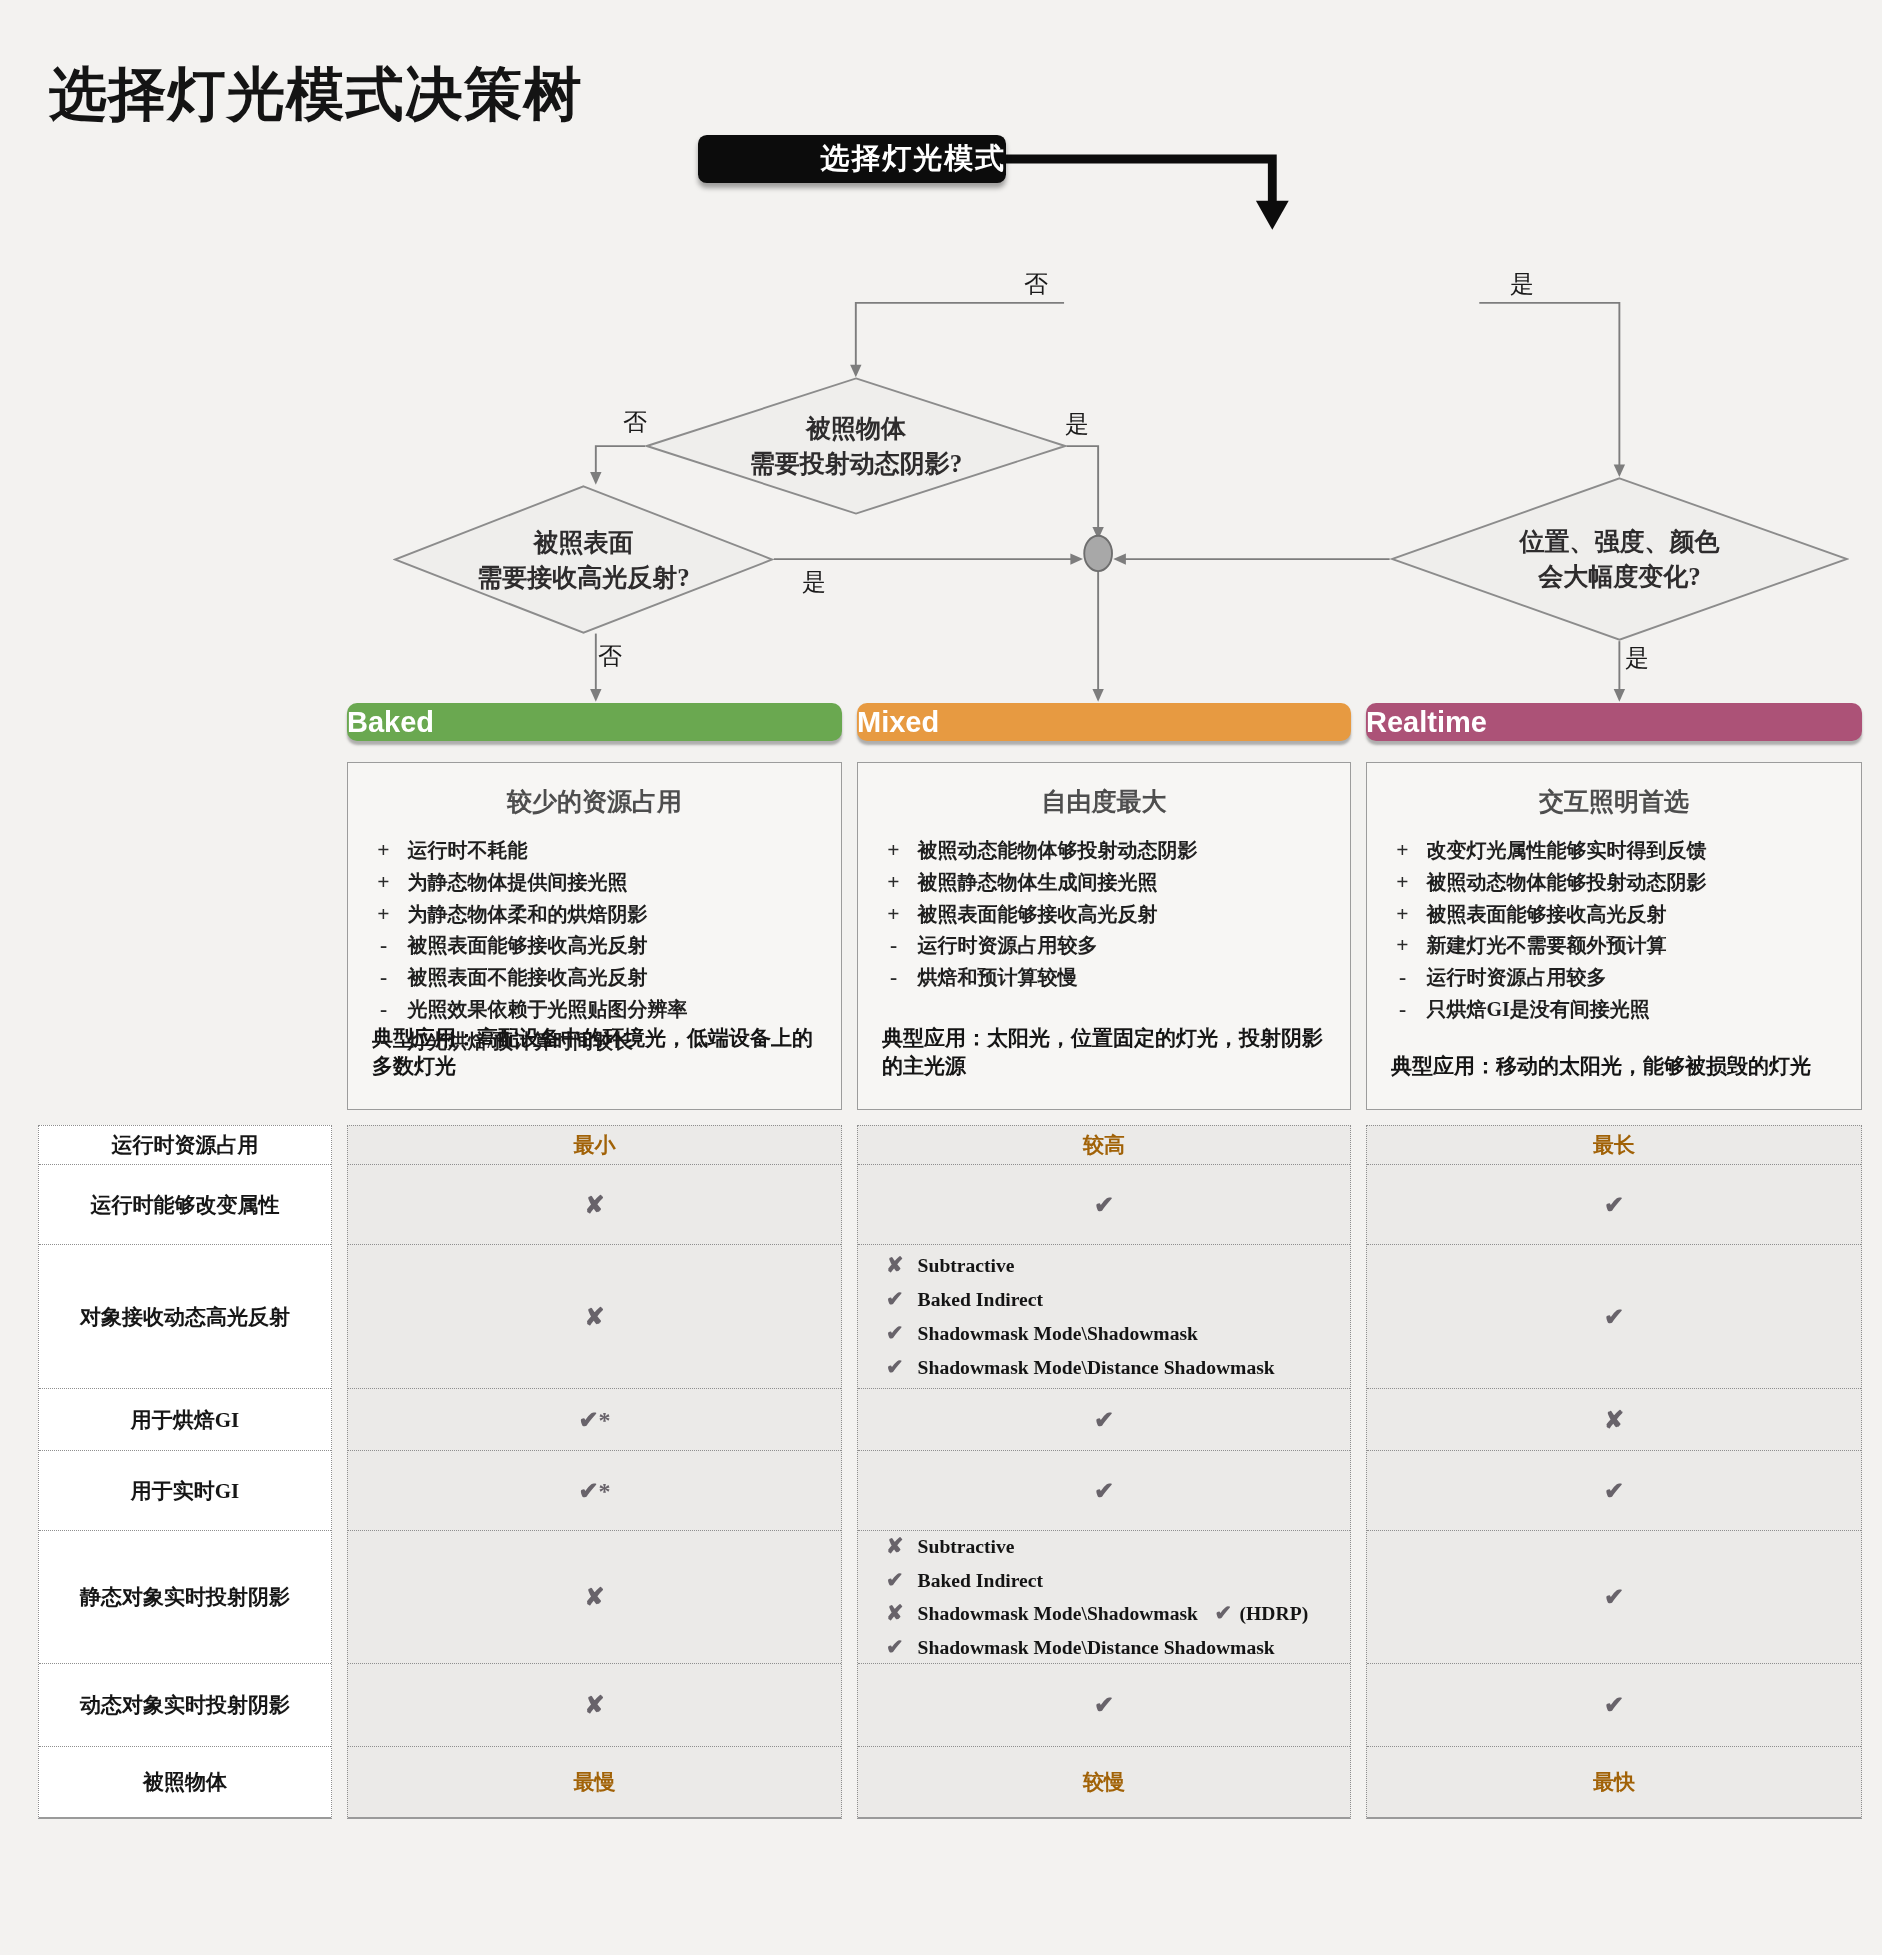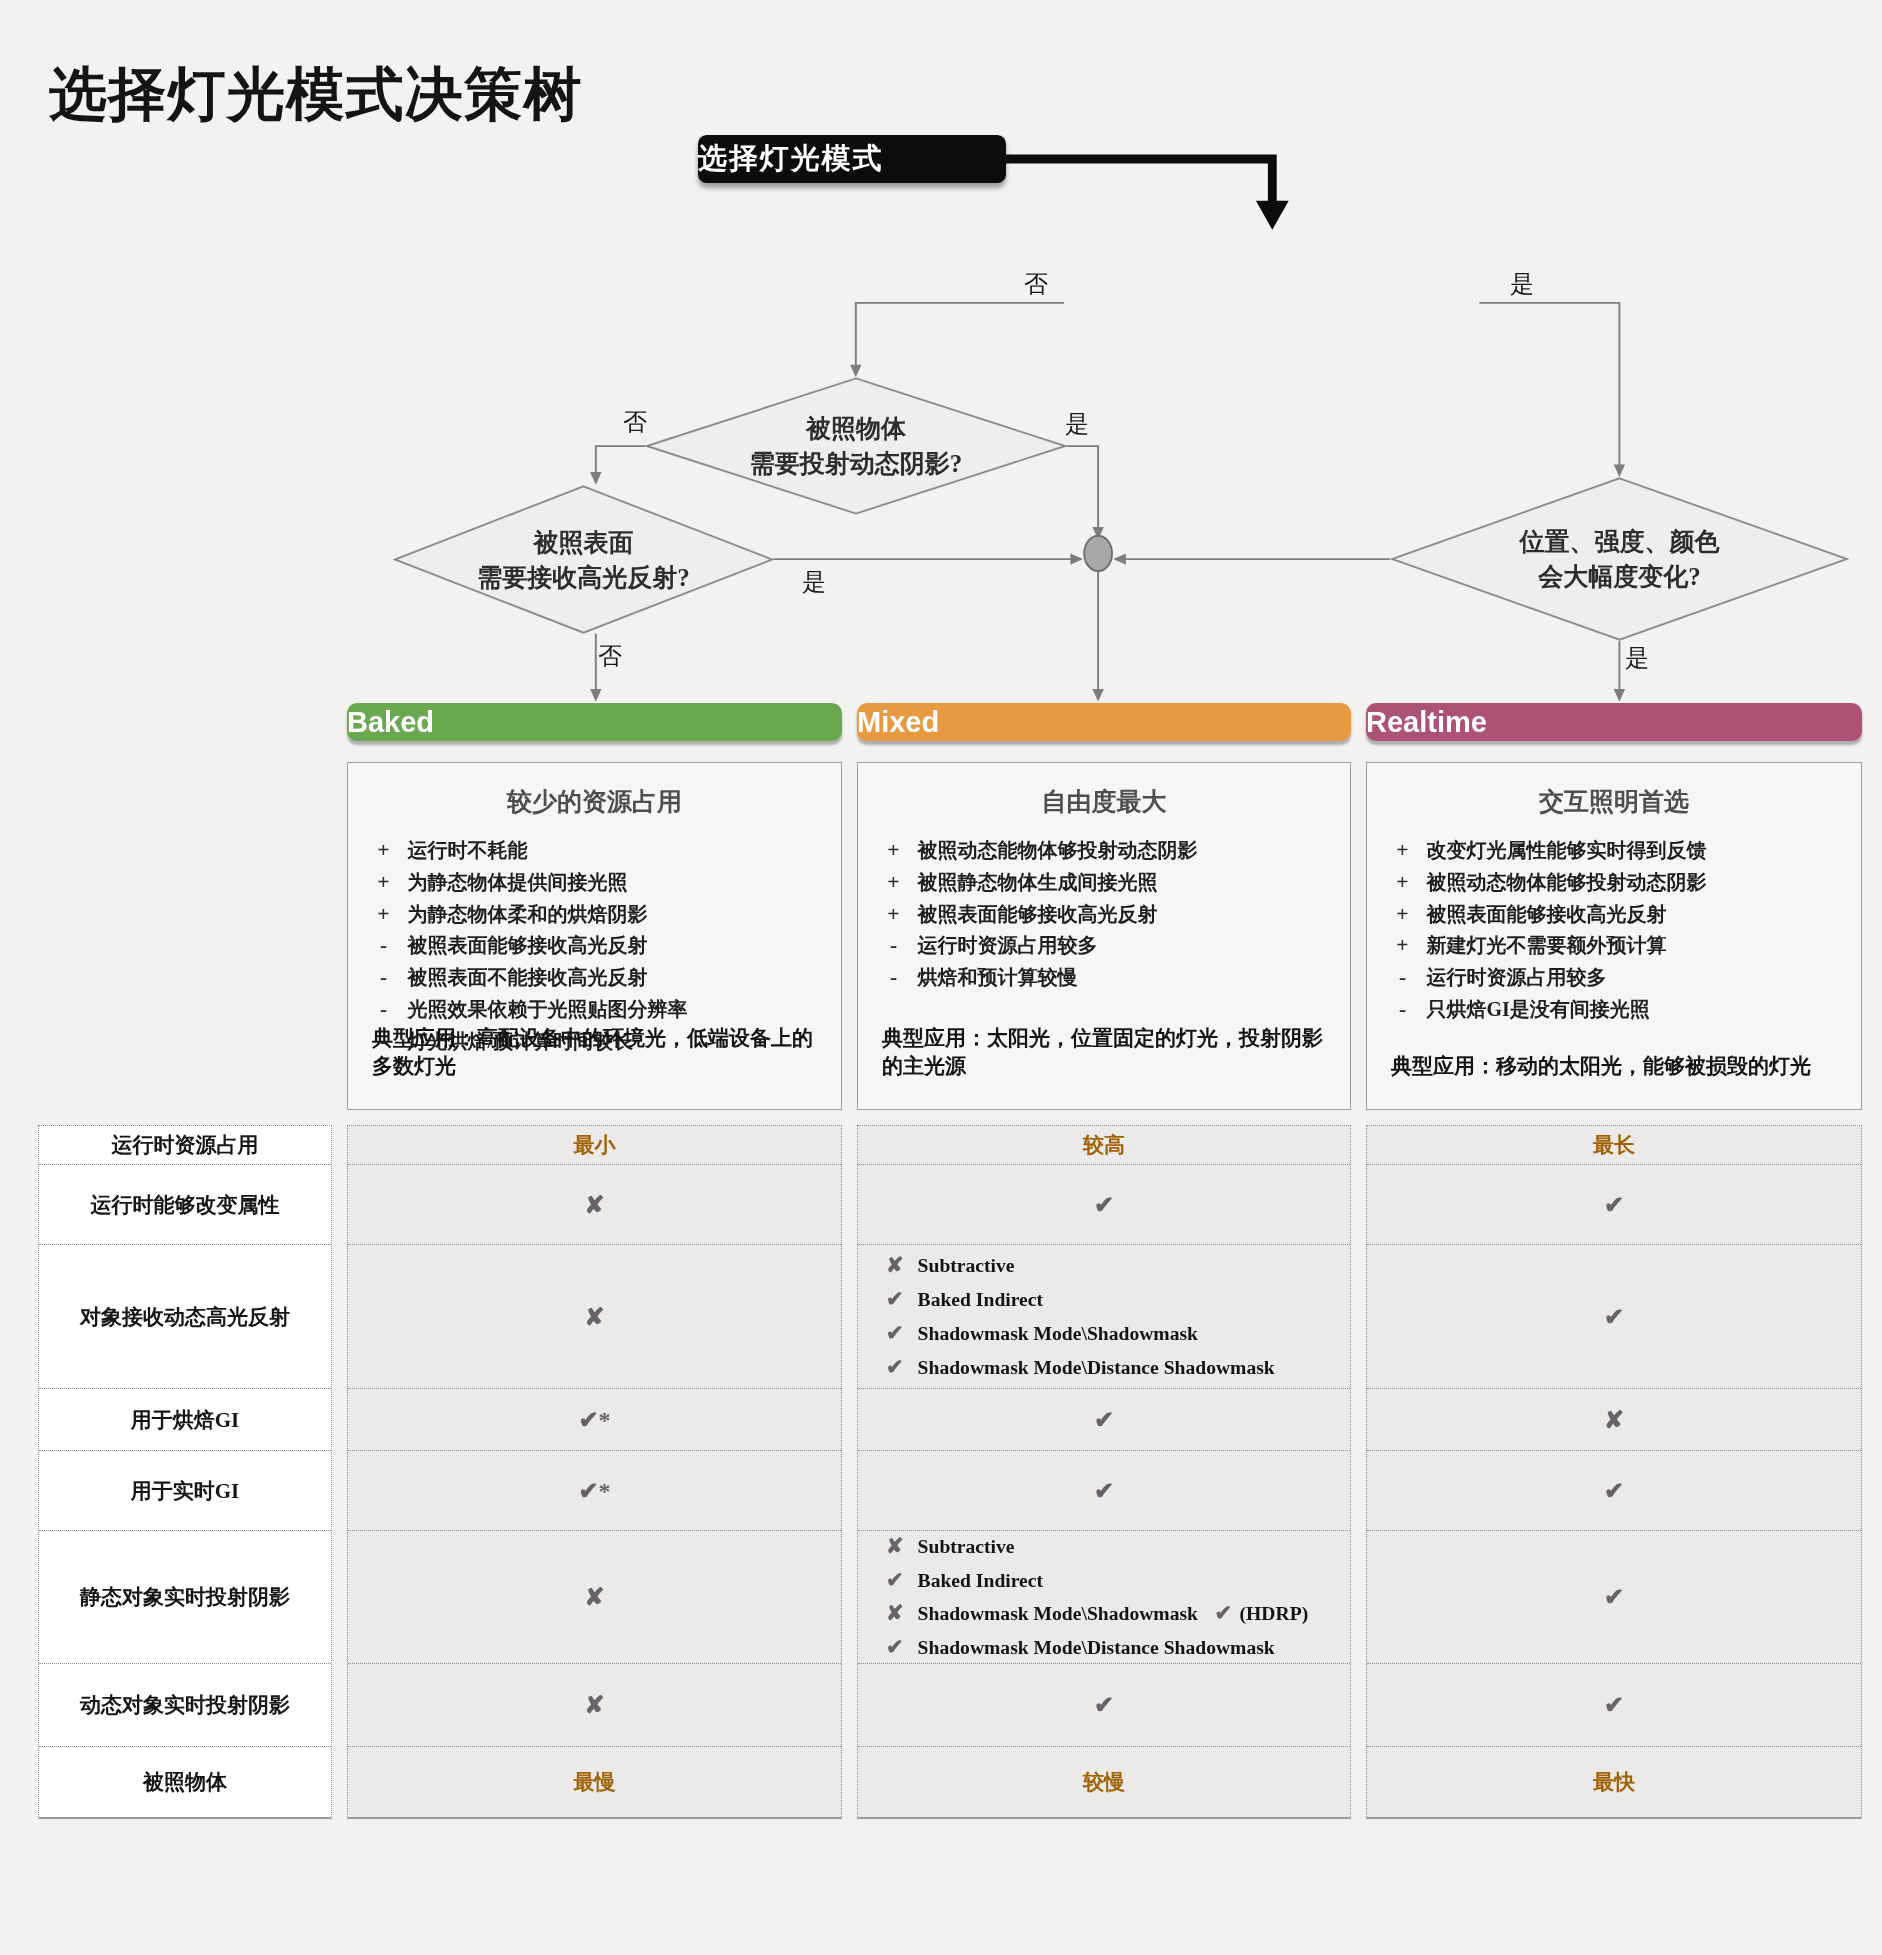--- a/index.html
+++ b/index.html
@@ -6,21 +6,21 @@
   #stage{position:relative;width:1882px;height:1955px;background:#f3f2f0;overflow:hidden;
          font-family:"Liberation Serif","DejaVu Serif",serif;}
   .sans{font-family:"Liberation Sans","DejaVu Sans",sans-serif;}
 
   #page-title{position:absolute;left:49px;top:56px;margin:0;font-size:58px;font-weight:bold;
               color:#141414;letter-spacing:1.3px;}
 
   #connectors{position:absolute;left:0;top:0;pointer-events:none;}
 
   .start-node{position:absolute;left:698px;top:135px;width:308px;height:48px;background:#0c0c0c;
-              border-radius:8.8px;display:flex;align-items:center;justify-content:flex-start;
+              border-radius:8.8px;display:flex;align-items:center;justify-content:flex-end;
               box-shadow:0 4.4px 5.7px rgba(0,0,0,.35);}
   .start-node span{color:#ffffff;font-size:29px;font-weight:bold;letter-spacing:1.9px;}
 
   .diamond{position:absolute;}
   .diamond svg{position:absolute;left:0;top:0;}
   .dtext{position:absolute;left:0;top:0;right:0;bottom:0;display:flex;flex-direction:column;
          align-items:center;justify-content:center;text-align:center;}
   .dtext div{font-size:25px;line-height:35px;font-weight:bold;color:#2e2c2d;}
 
   .edge-label{position:absolute;transform:translate(-50%,-50%);font-size:24px;color:#1a1a1a;}

